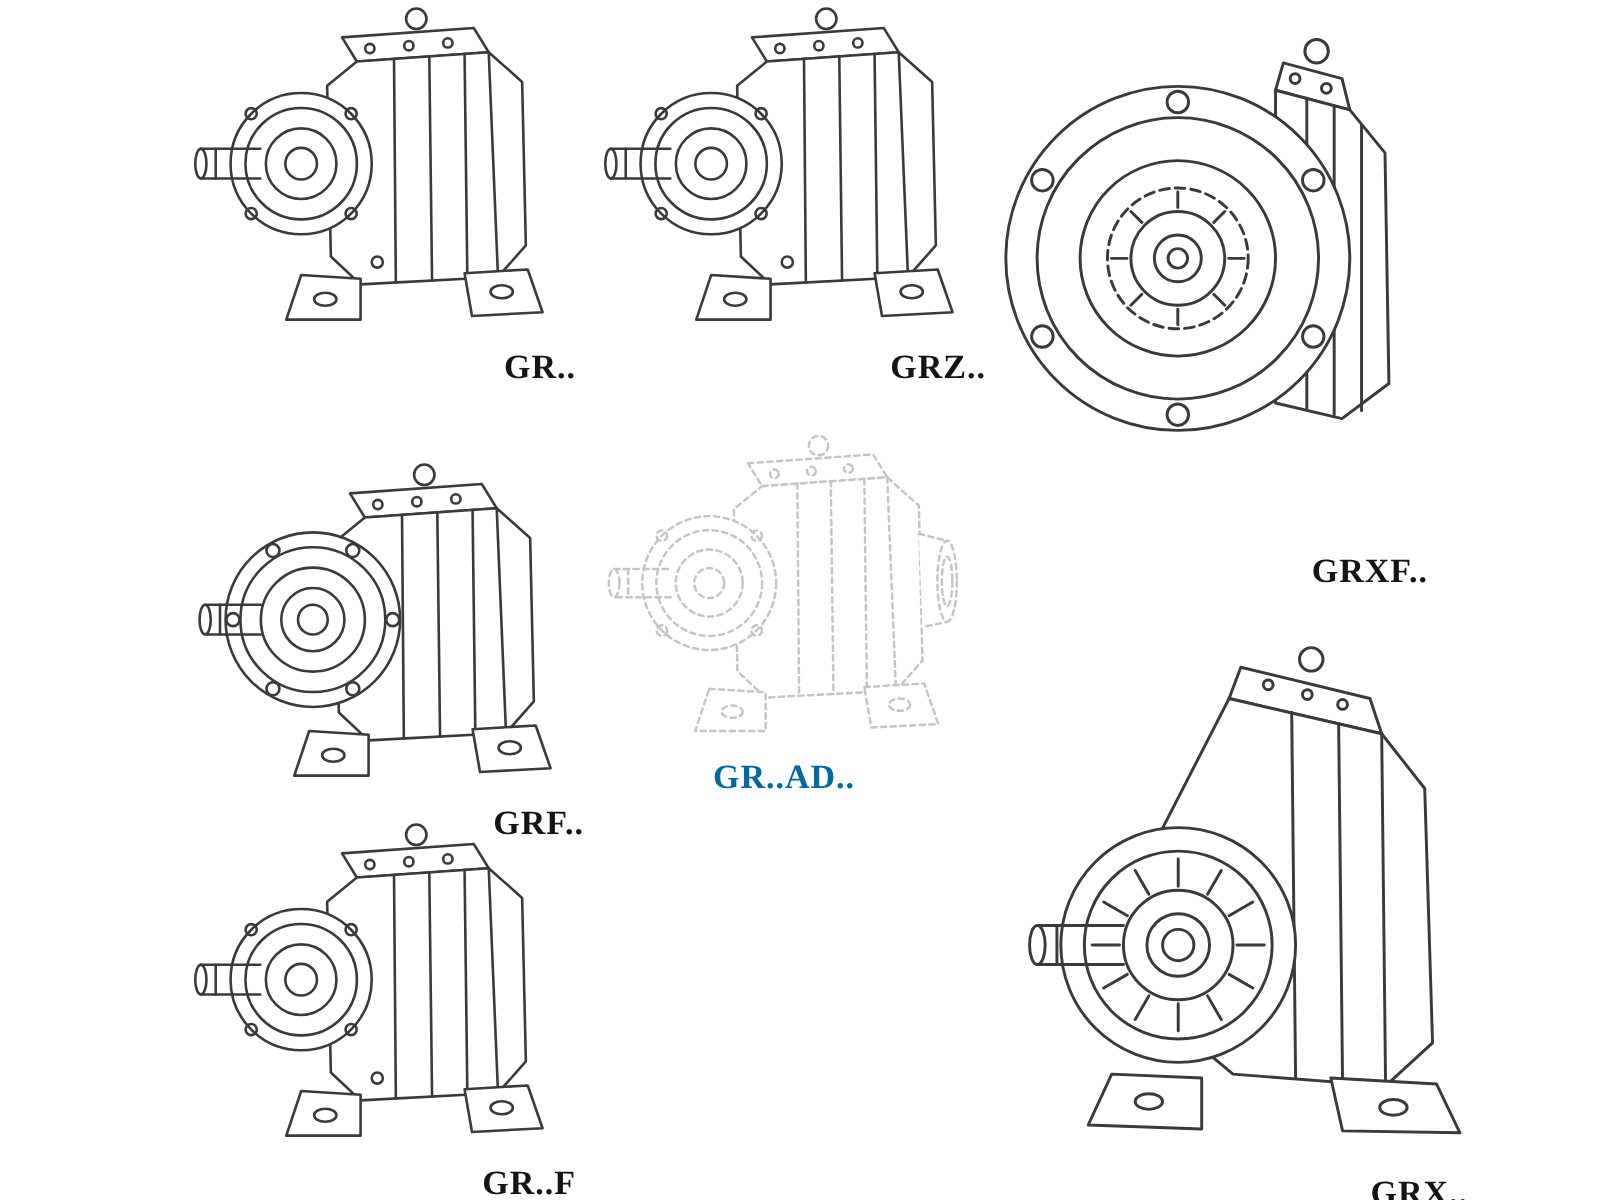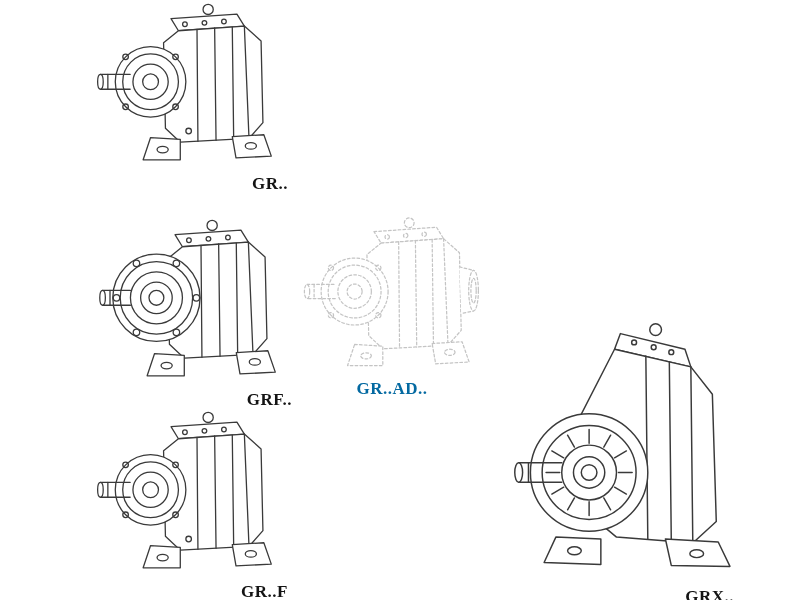--- a/index.html
+++ b/index.html
@@ -164,23 +164,35 @@
 
 <div class="page">
 
   <figure class="cell solid" style="left:88px; top:0px; width:200px;">
     <svg width="195" height="172" viewBox="0 0 210 185">
         <use href="#sym-side"></use>
       </svg>
     <figcaption class="label">GR..</figcaption>
   </figure>
 
-
-
-  <figure class="cell solid" style="left:92px; top:216px; width:200px;">
+  <figure class="cell solid" style="left:293px; top:0px; width:200px;">
+    <svg width="195" height="172" viewBox="0 0 210 185">
+        <use href="#sym-side"></use>
+      </svg>
+    <figcaption class="label">GRZ..</figcaption>
+  </figure>
+
+  <figure class="cell solid" style="left:492px; top:0px; width:222px;">
+    <svg width="215" height="274" viewBox="0 0 220 280">
+        <use href="#sym-grxf"></use>
+      </svg>
+    <figcaption class="label">GRXF..</figcaption>
+  </figure>
+
+  <figure class="cell solid" style="left:92px; top:228px; width:200px;">
     <svg width="195" height="172" viewBox="0 0 210 185">
         <use href="#sym-flange"></use>
       </svg>
     <figcaption class="label">GRF..</figcaption>
   </figure>
 
   <figure class="cell phantom" style="left:292px; top:214px; width:200px;">
     <svg width="185" height="163" viewBox="0 0 210 185">
         <use href="#sym-adapter"></use>
       </svg>

